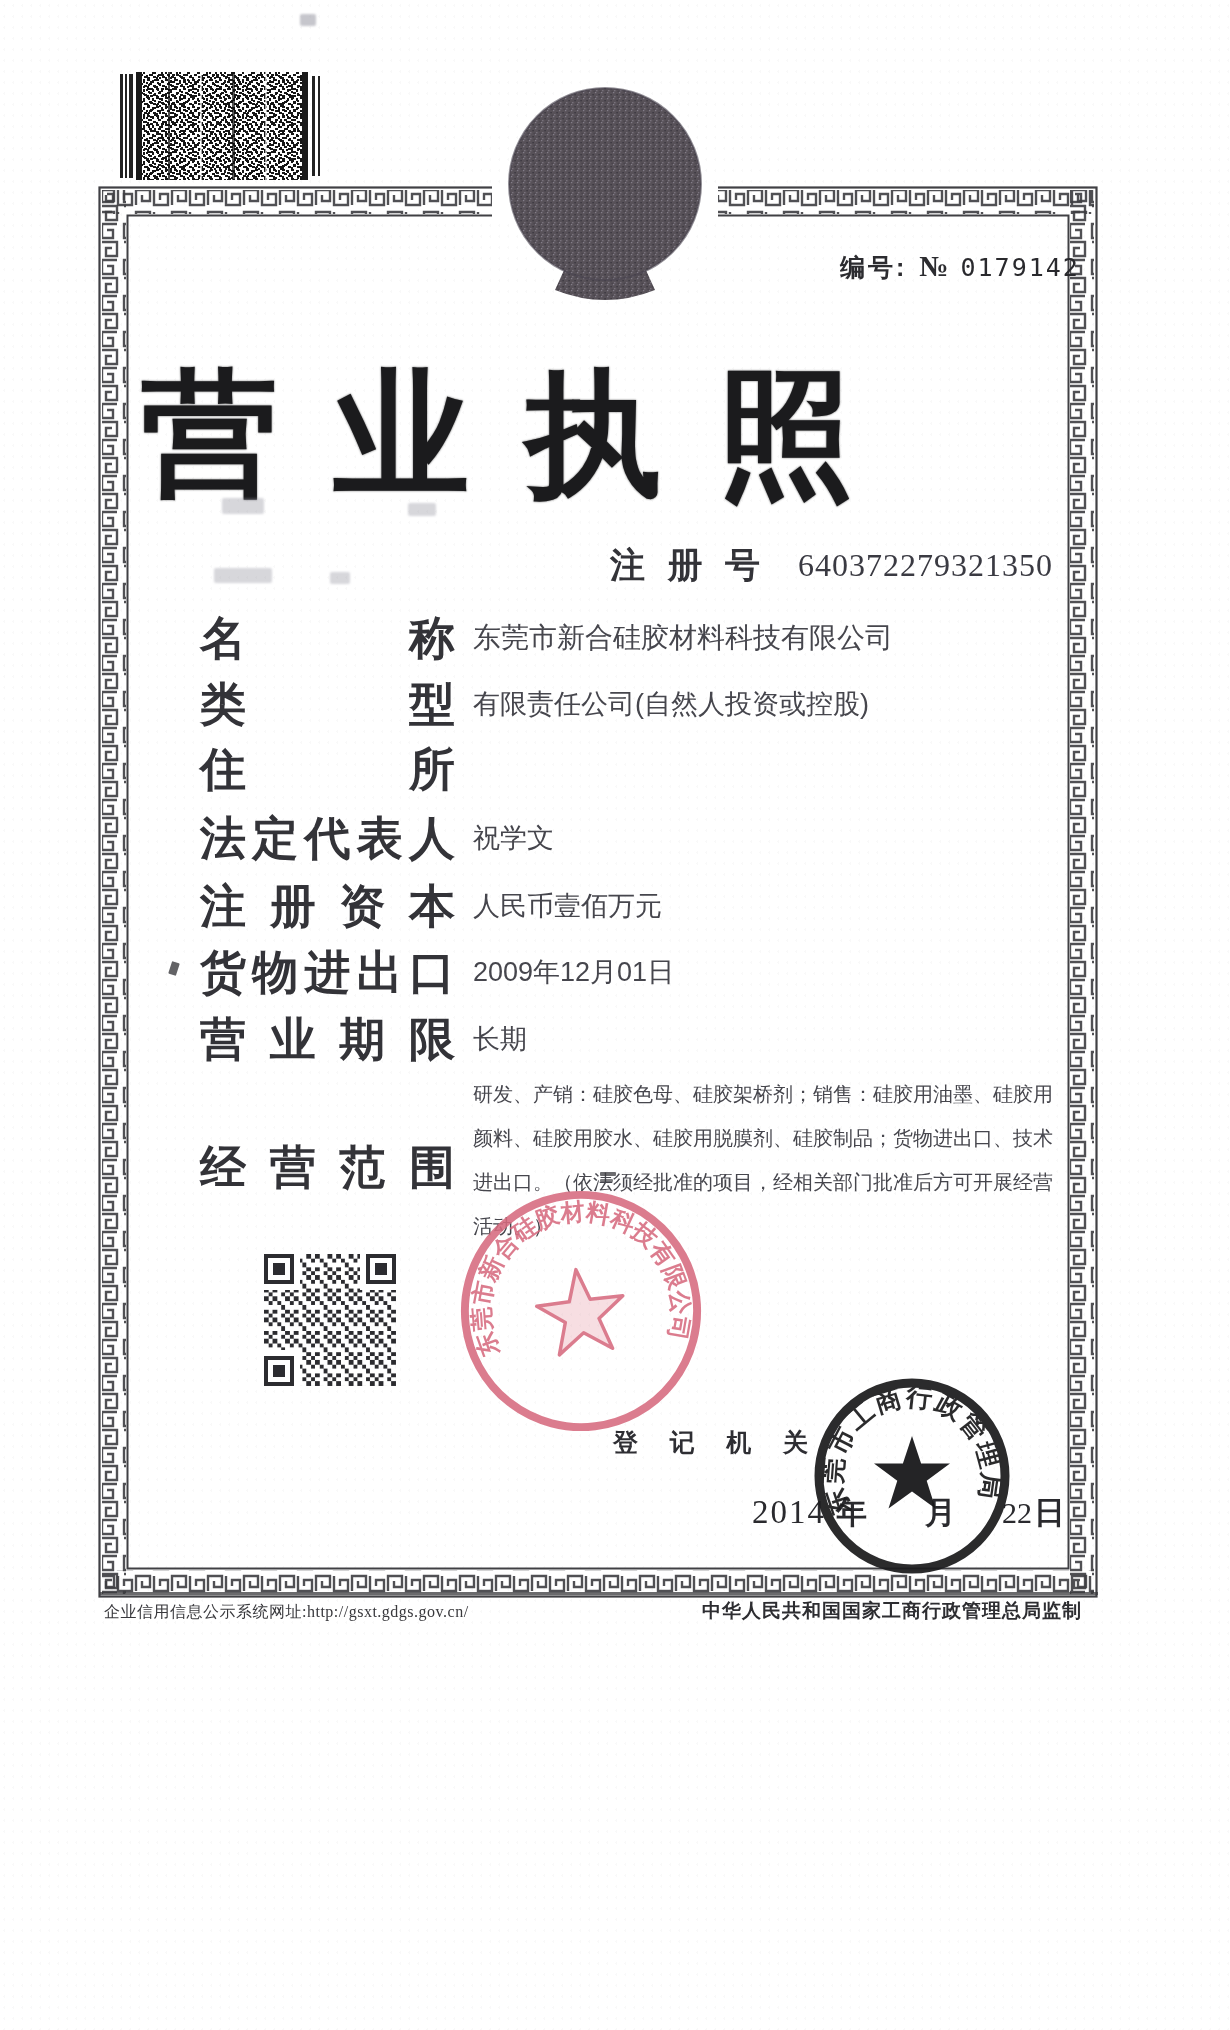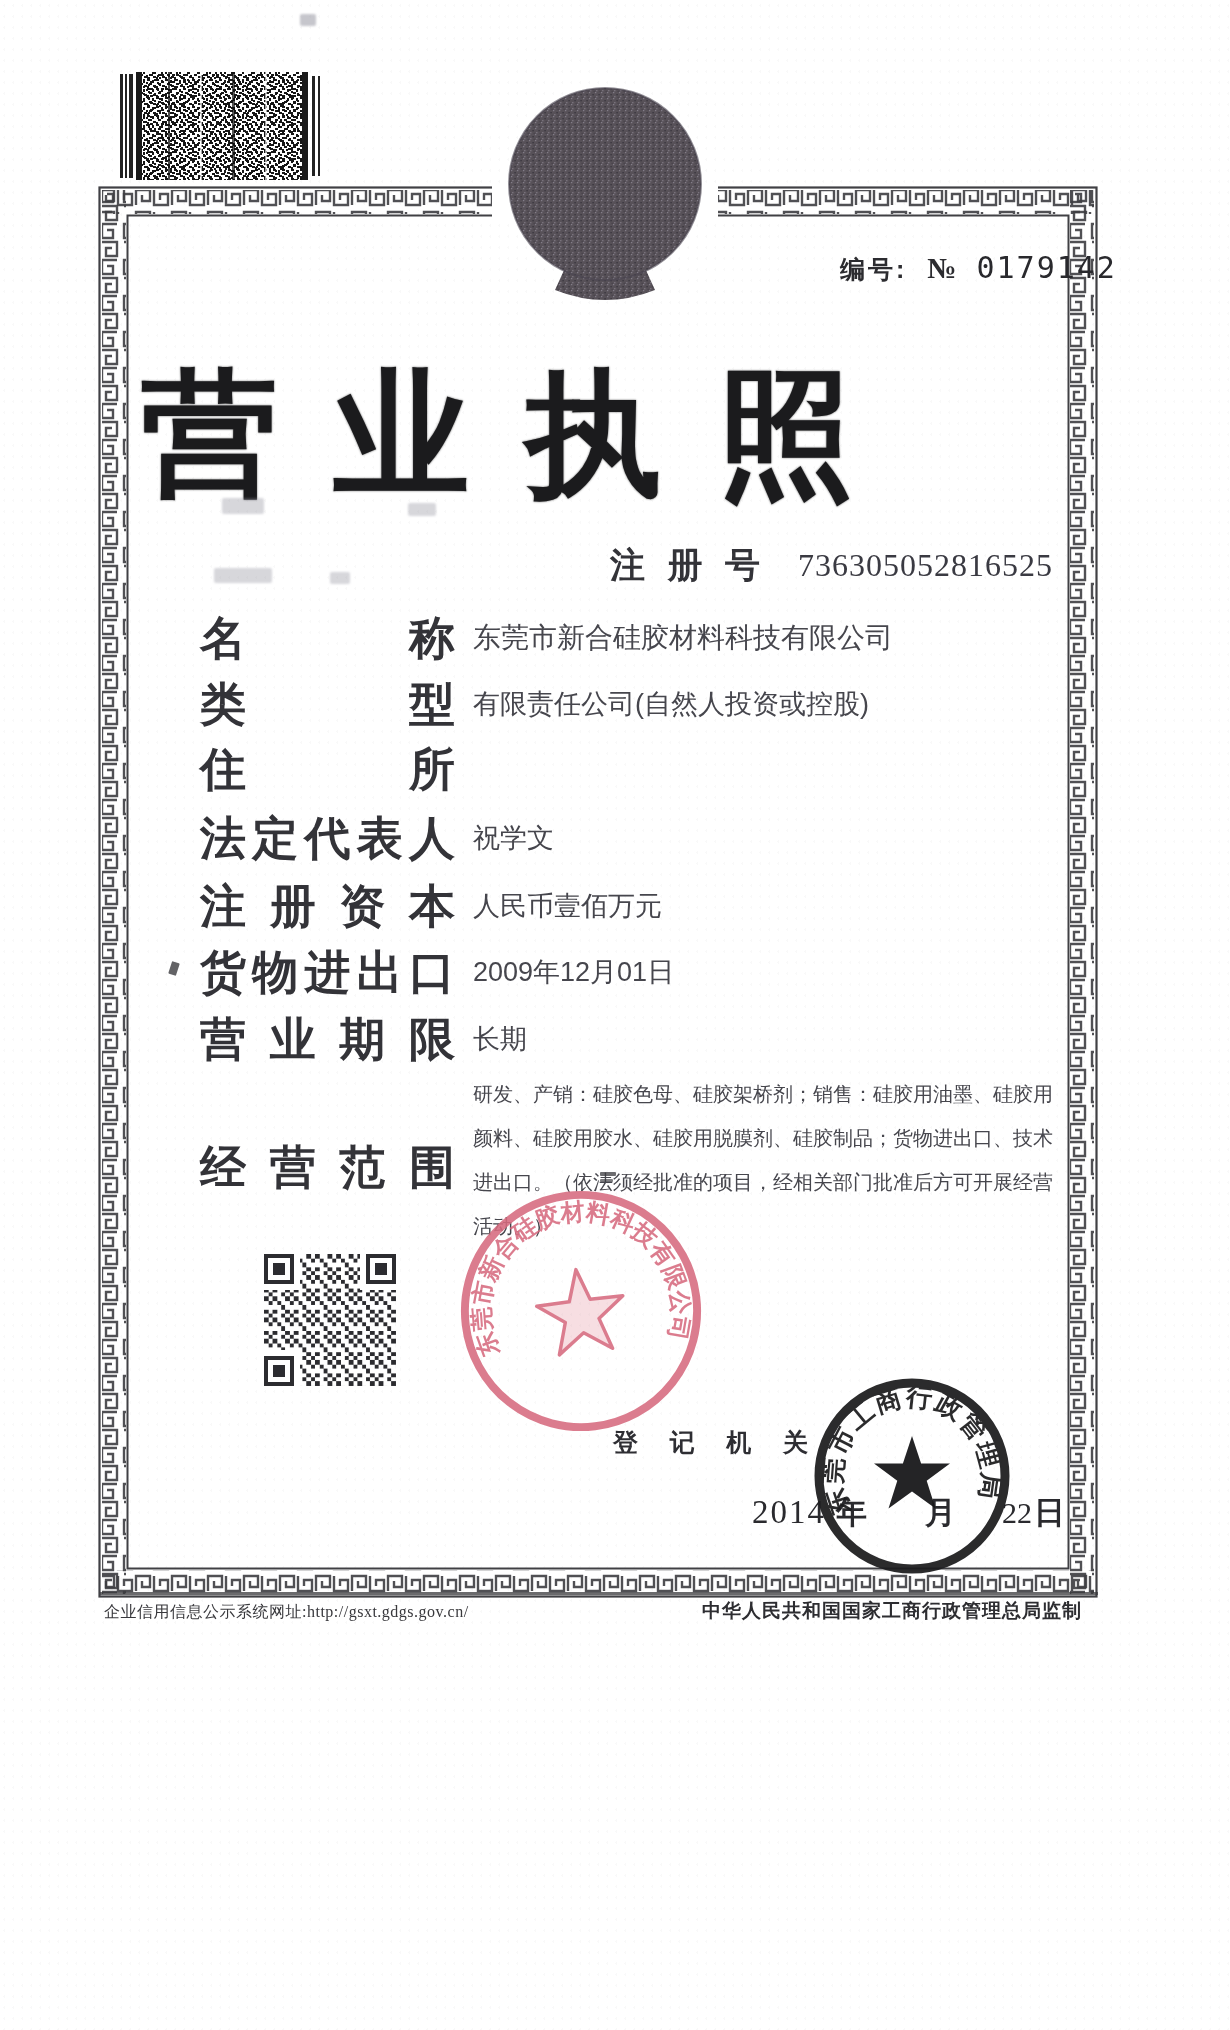--- a/index.html
+++ b/index.html
@@ -16,24 +16,24 @@
       radial-gradient(rgba(0,0,0,0.025) 1px, transparent 1px);
     background-size:9px 11px;
   }
   
   .frame-svg{position:absolute;left:98px;top:186px;width:1000px;height:1412px;}
   .emblem-gap{position:absolute;left:492px;top:186px;width:226px;height:38px;background:#fff;}
   .emblem-svg{position:absolute;left:505px;top:86px;width:200px;height:216px;}
   
   .barcode-svg{position:absolute;left:120px;top:70px;width:206px;height:112px;}
   
-  .serial{position:absolute;left:840px;top:250px;display:flex;align-items:baseline;gap:20px;color:#2c2c30;}
+  .serial{position:absolute;left:840px;top:250px;display:flex;align-items:baseline;gap:12px;color:#2c2c30;}
   .serial .lbl{font-size:25px;letter-spacing:3px;font-weight:600;}
   .serial .nosym{font-family:"Liberation Serif",serif;font-weight:700;font-size:29px;}
-  .serial .num{font-family:"DejaVu Sans Mono",monospace;font-size:30px;letter-spacing:2px;color:#29292d;}
+  .serial .num{font-family:"DejaVu Sans Mono",monospace;font-size:25px;letter-spacing:2px;color:#29292d;}
   
   .title{
     position:absolute;left:0;top:344px;width:995px;text-align:center;
     font-size:136px;font-weight:900;letter-spacing:56px;text-indent:56px;
     color:#1b1b1d;text-shadow:0 0 2px rgba(20,20,20,.75);
     font-family:"Liberation Sans",sans-serif;white-space:nowrap;
   }
   
   .regline{position:absolute;left:610px;top:542px;display:flex;align-items:center;}
   .regline .reg-label{width:150px;font-size:35px;font-weight:700;color:#333338;
@@ -147,21 +147,21 @@
   <div class="serial">
     <span class="lbl">编号:</span>
     <span class="nosym">№</span>
     <span class="num">0179142</span>
   </div>
 
   <div class="title">营业执照</div>
 
   <div class="regline">
     <span class="reg-label">注册号</span>
-    <span class="reg-number">736305052816525</span>
+    <span class="reg-number">640372279321350</span>
   </div>
 
   <div class="row" style="top:616px">
     <span class="flabel">名称</span>
     <span class="fvalue v-lg">东莞市新合硅胶材料科技有限公司</span>
   </div>
   <div class="row" style="top:682px">
     <span class="flabel">类型</span>
     <span class="fvalue v-md">有限责任公司(自然人投资或控股)</span>
   </div>

